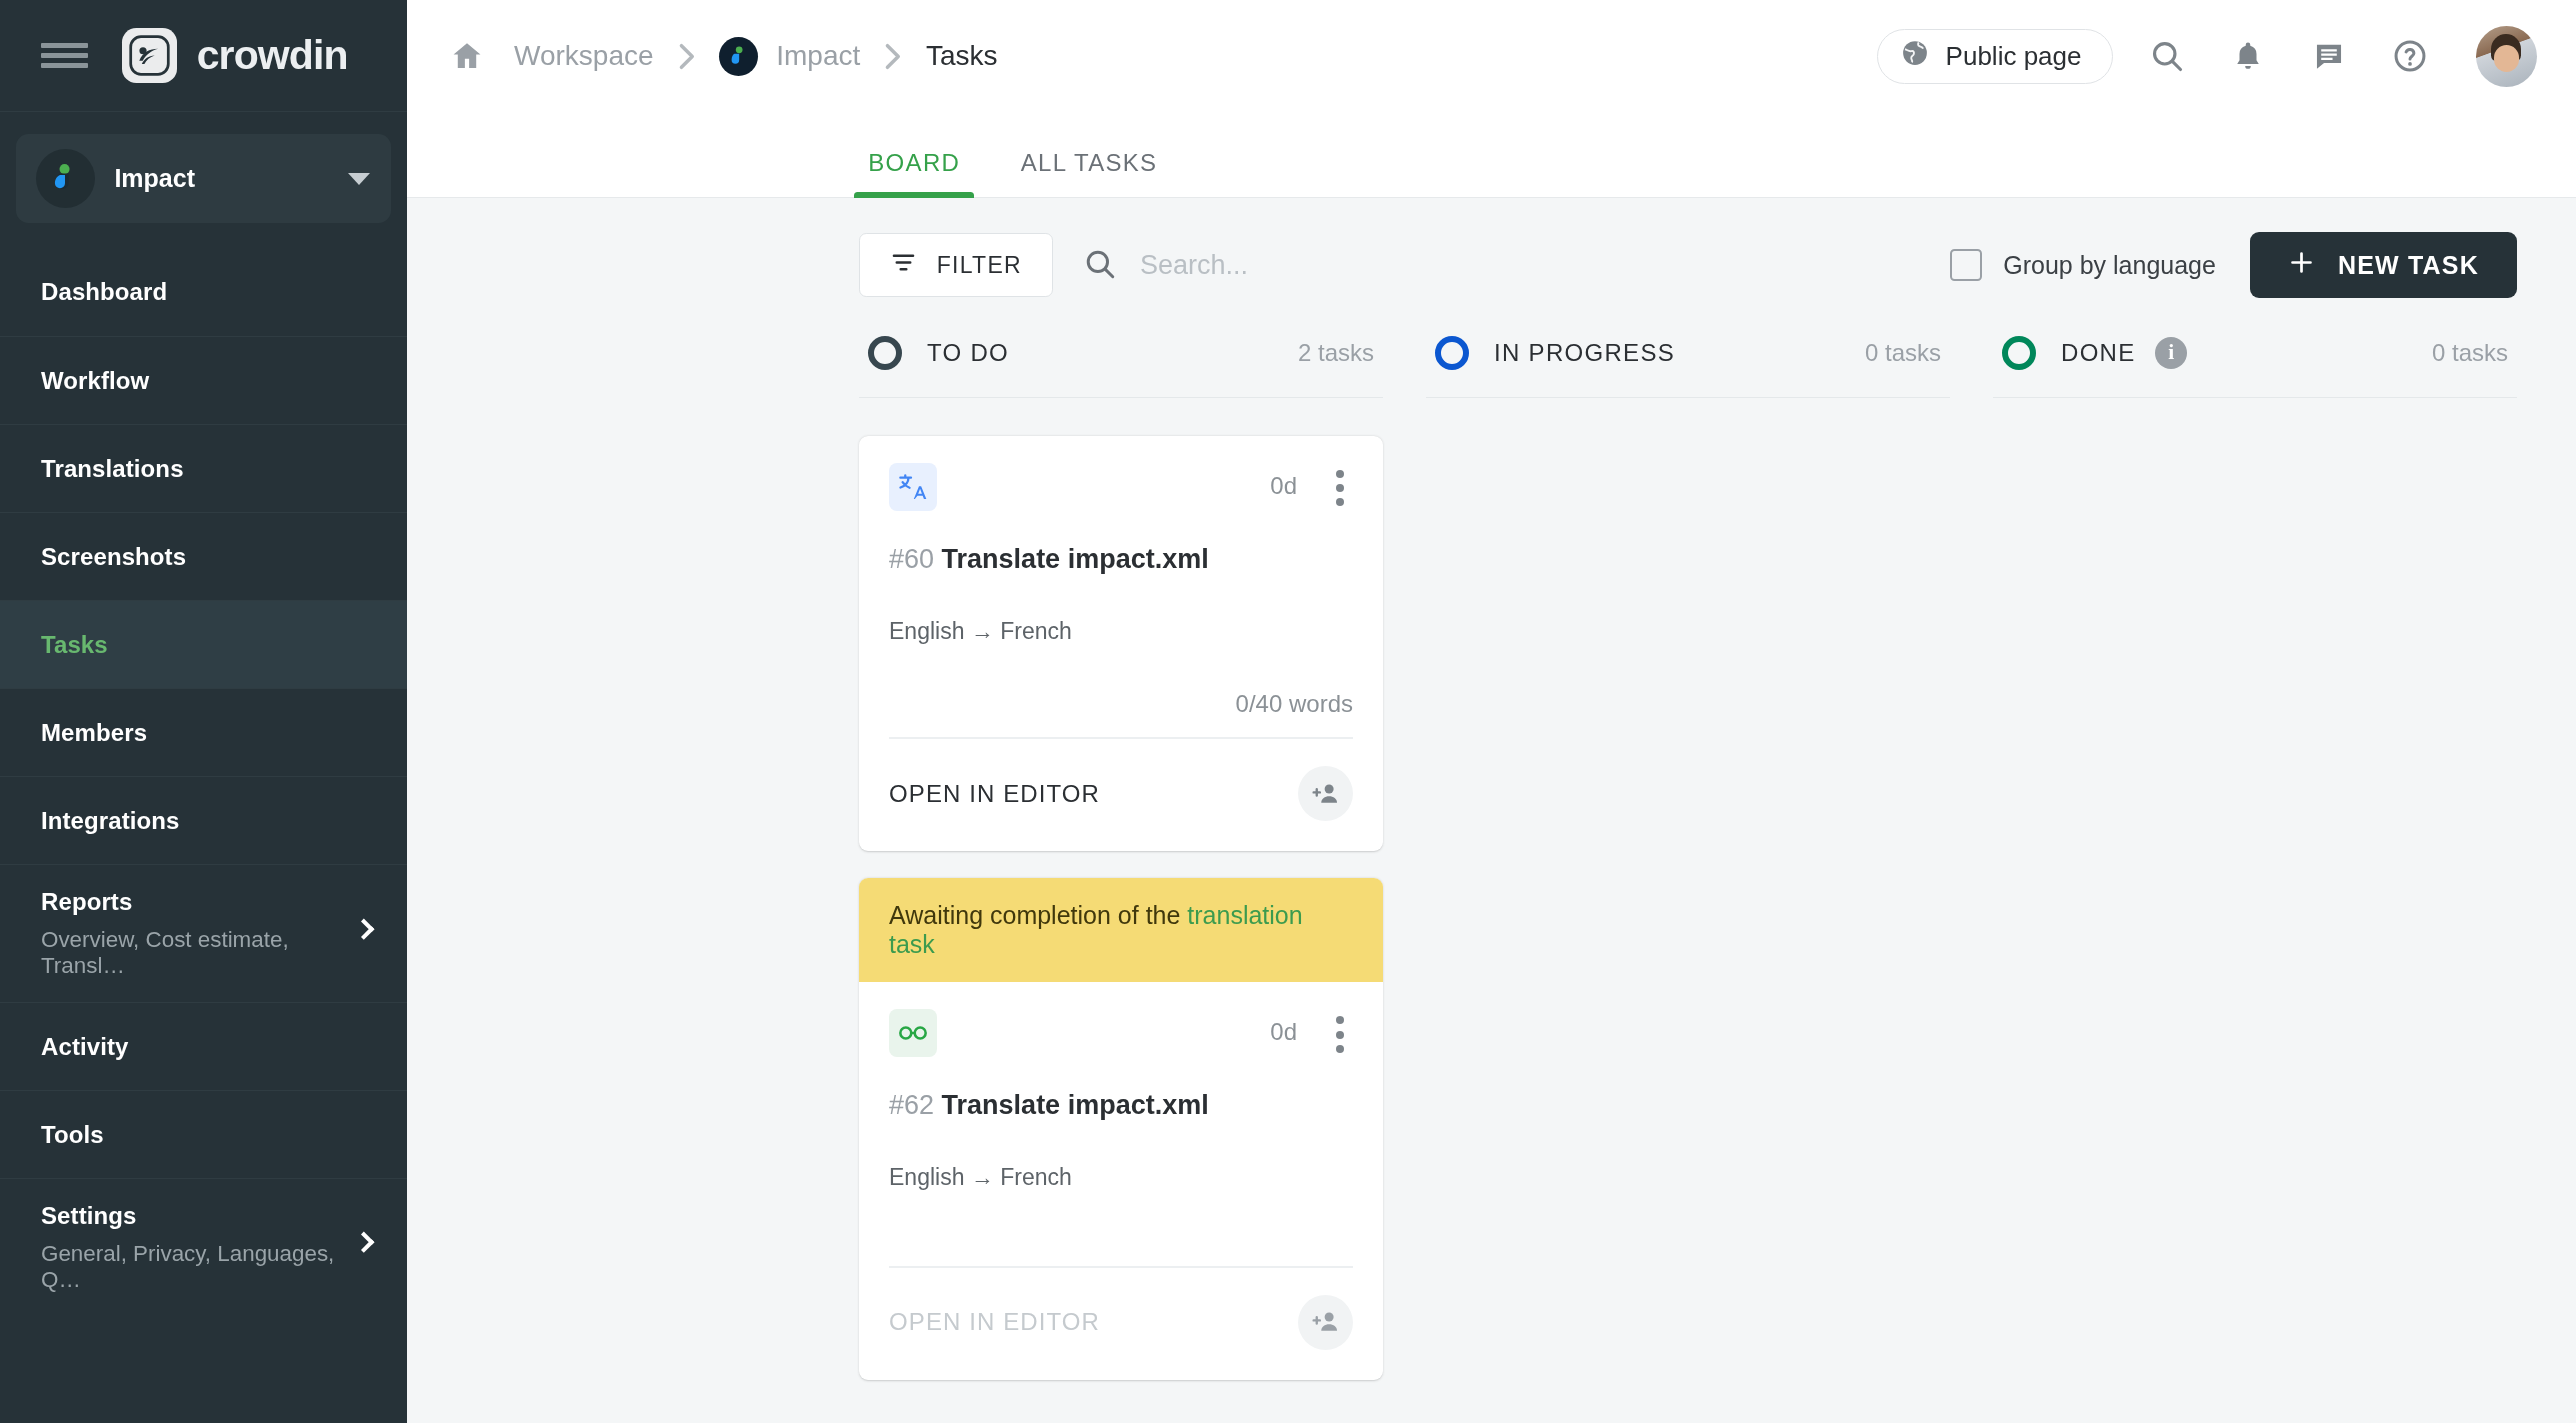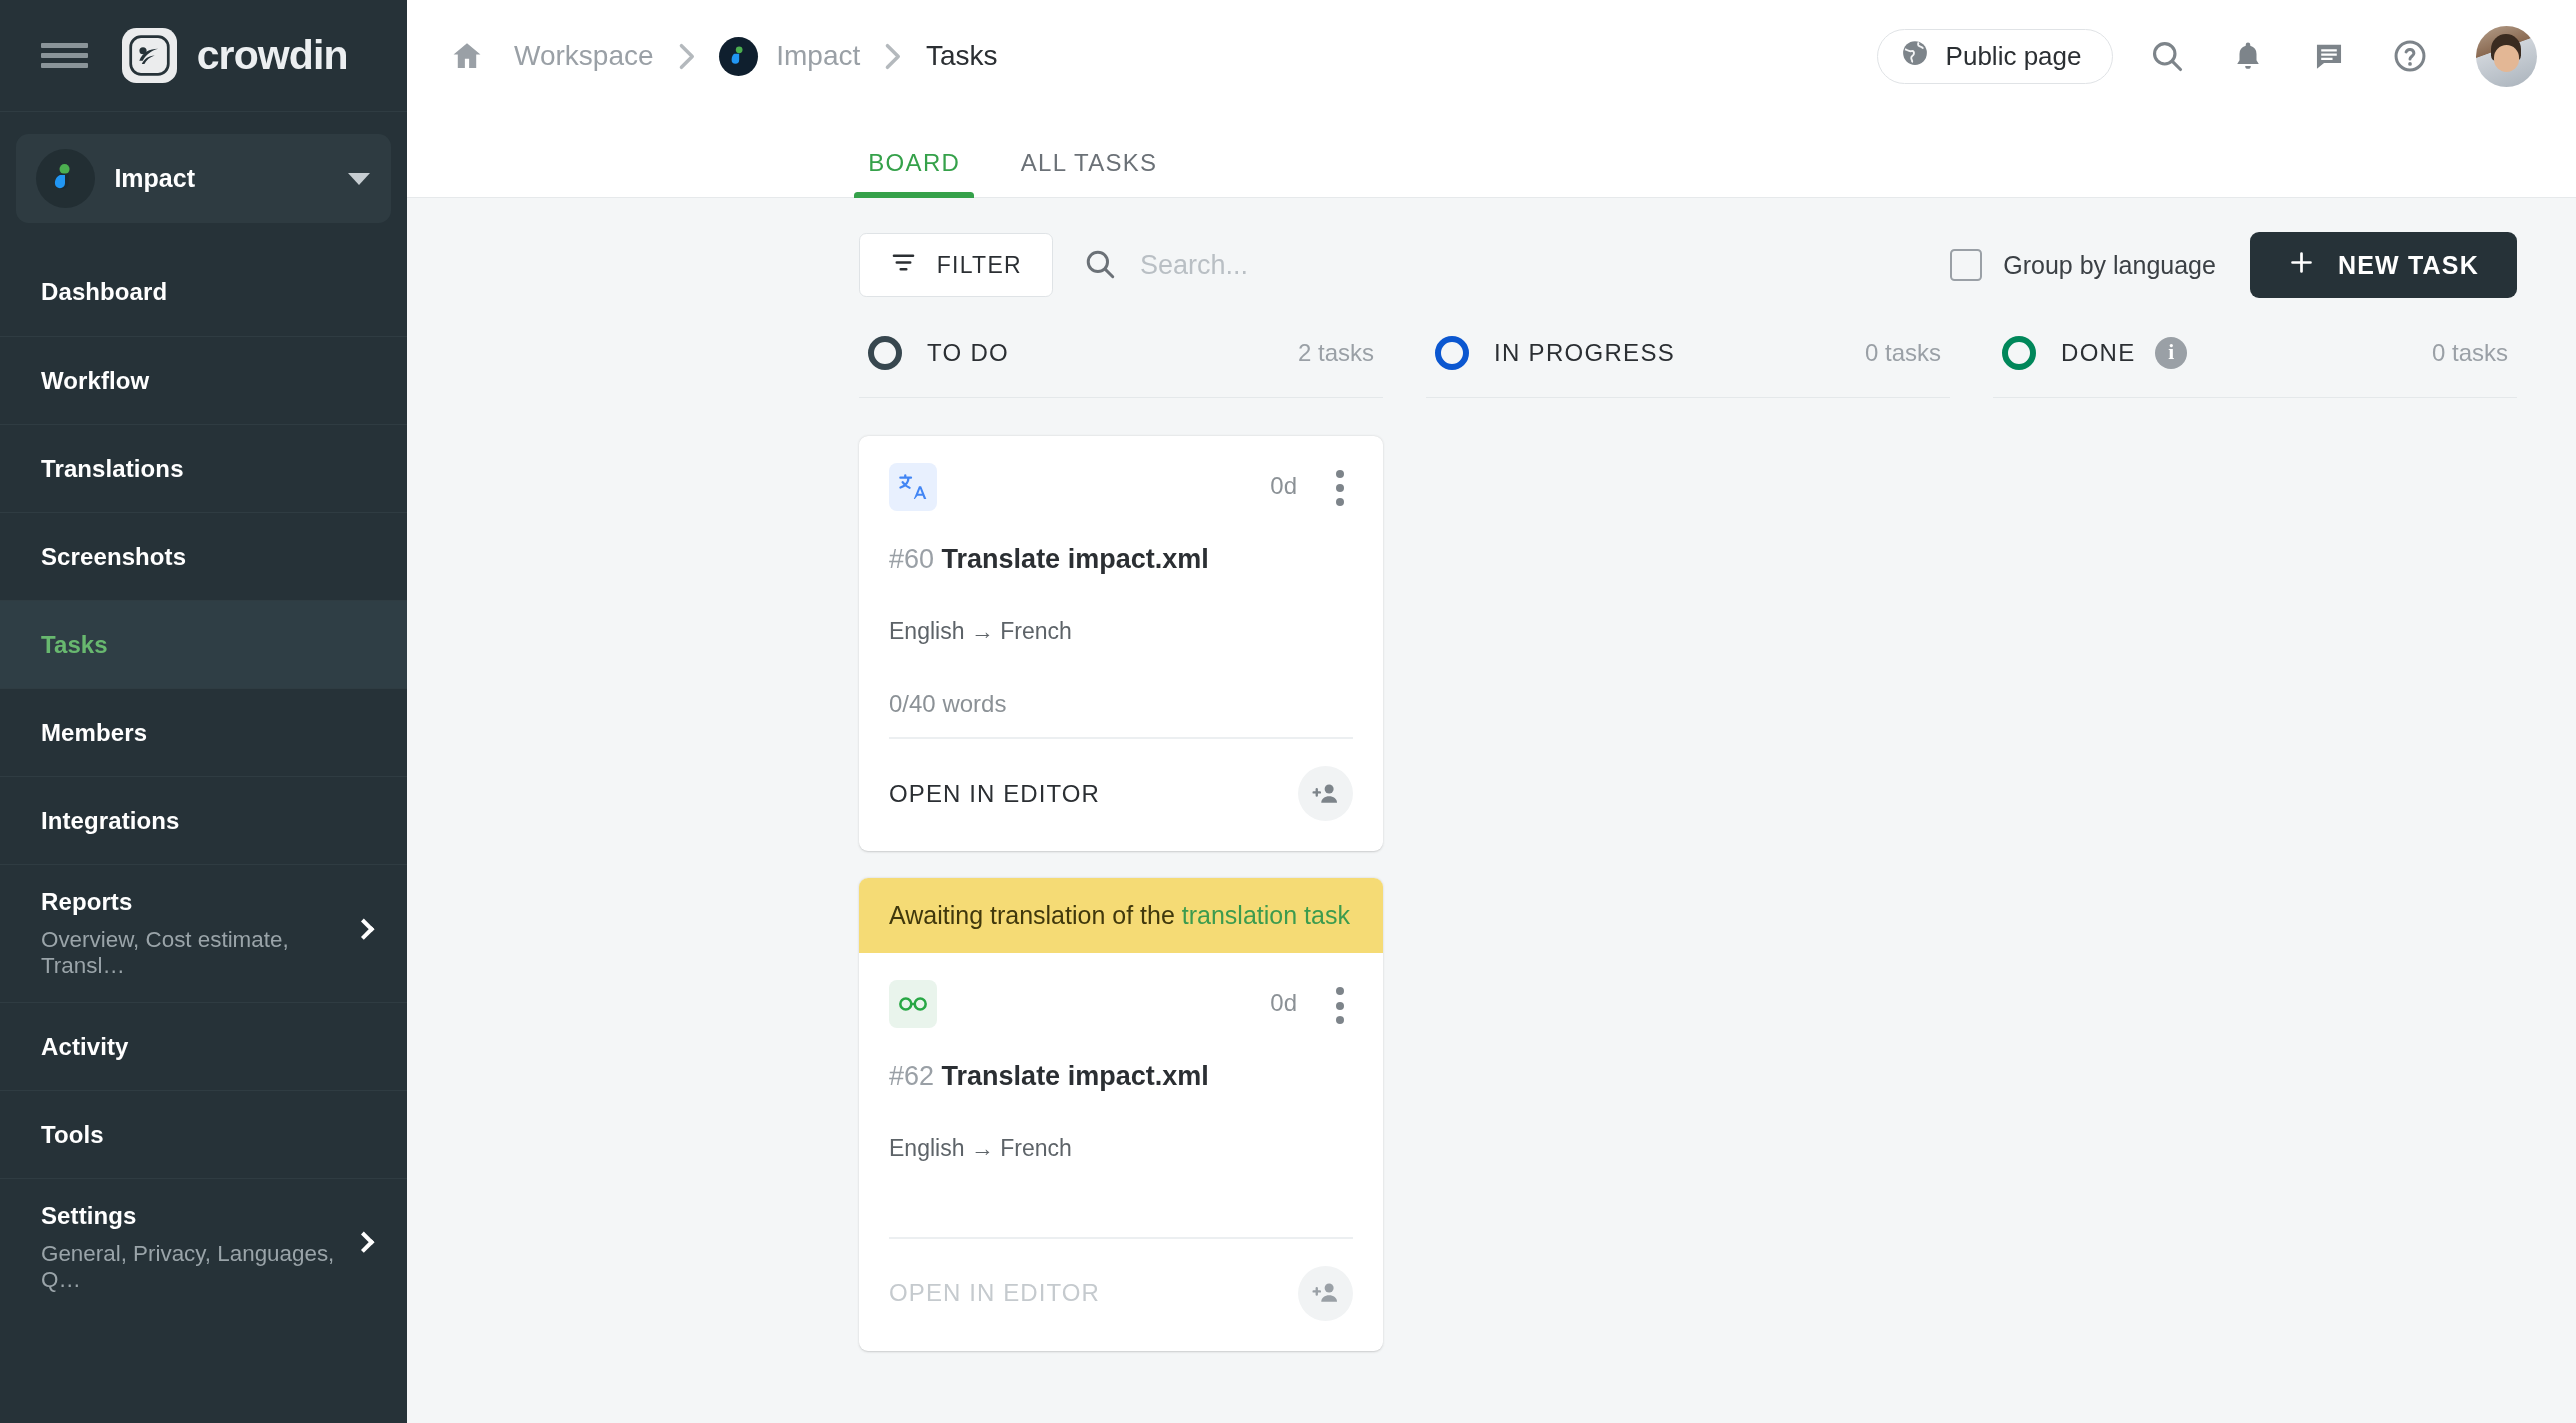--- a/index.html
+++ b/index.html
@@ -183,21 +183,21 @@
     display:flex;align-items:center;justify-content:center; flex:0 0 48px;
   }
   .type-badge.translate { background:#e8f0fe; }
   .type-badge.proofread { background:#e9f4ec; }
   .card-days { margin-left:auto; font-size:24px; color:#8b9196; padding-top:9px; }
   .kebab { margin-left:30px; padding:7.2px 9px; display:flex; flex-direction:column; gap:6.3px; cursor:pointer; }
   .kebab i { width:8px;height:8px;border-radius:50%;background:#7d848a;display:block; }
   .card-title { margin-top:30px; font-size:27px; color:#2b2f33; font-weight:700; }
   .card-title .num { color:#9aa0a6; font-weight:400; }
   .card-langs { margin-top:43px; font-size:23px; color:#5d6368; }
-  .card-words { font-size:24px; color:#8b9196; padding:45px 30px 0 30px; }
+  .card-words { text-align:right; font-size:24px; color:#8b9196; padding:45px 30px 0 30px; }
   .card-spacer { height:55px; }
   .card-div { height:1.8px; background:#eceff1; margin:19.7px 30px 0 30px; }
   .card-foot {
     display:flex; align-items:center; padding:27px 30px 30px 30px;
   }
   .open-editor { font-size:24px; letter-spacing:1.1px; color:#2b2f33; cursor:pointer; }
   .card.disabled .open-editor { color:#c5cace; }
   .assign-btn {
     margin-left:auto; width:55px;height:55px;border-radius:50%;
     background:#f1f3f4; display:flex;align-items:center;justify-content:center;cursor:pointer;
@@ -434,21 +434,21 @@
                     <circle cx="14.5" cy="8" r="3.6" fill="#7d848a"></circle>
                     <path d="M8.2 19c0-3.3 2.9-5.2 6.3-5.2s6.3 1.9 6.3 5.2z" fill="#7d848a"></path>
                     <path d="M4.6 8.2v5M2.1 10.7h5" stroke="#7d848a" stroke-width="1.9" stroke-linecap="round"></path>
                   </svg>
                 </span>
               </div>
             </div>
 
             <div class="card disabled">
               <div class="card-banner">
-                <span>Awaiting translation of the </span><span class="link">translation task</span>
+                <span>Awaiting completion of the </span><span class="link">translation task</span>
               </div>
               <div class="card-inner">
                 <div class="card-row1">
                   <span class="type-badge proofread">
                     <svg width="32" height="32" viewBox="0 0 24 24" aria-hidden="true">
                       <circle cx="6.6" cy="12" r="4.1" fill="none" stroke="#28a745" stroke-width="1.9"></circle>
                       <circle cx="17.4" cy="12" r="4.1" fill="none" stroke="#28a745" stroke-width="1.9"></circle>
                       <path d="M10.7 12h2.6" stroke="#28a745" stroke-width="1.9"></path>
                     </svg>
                   </span>

